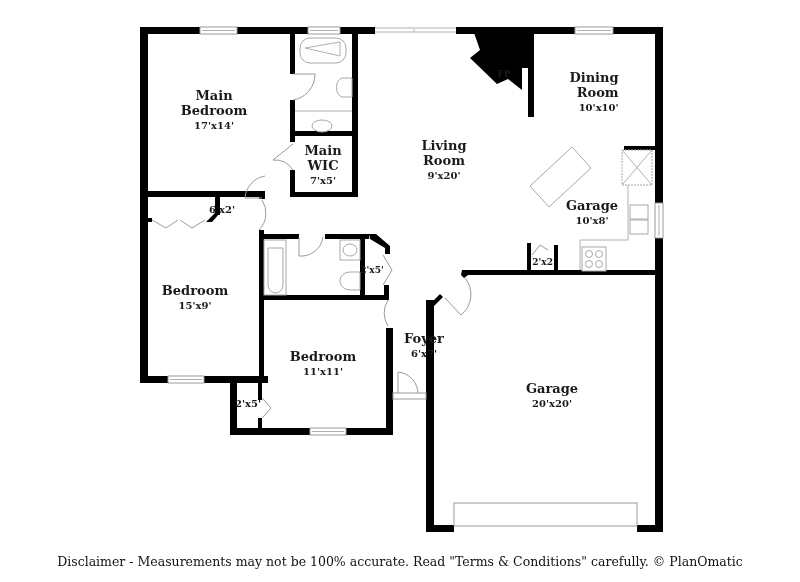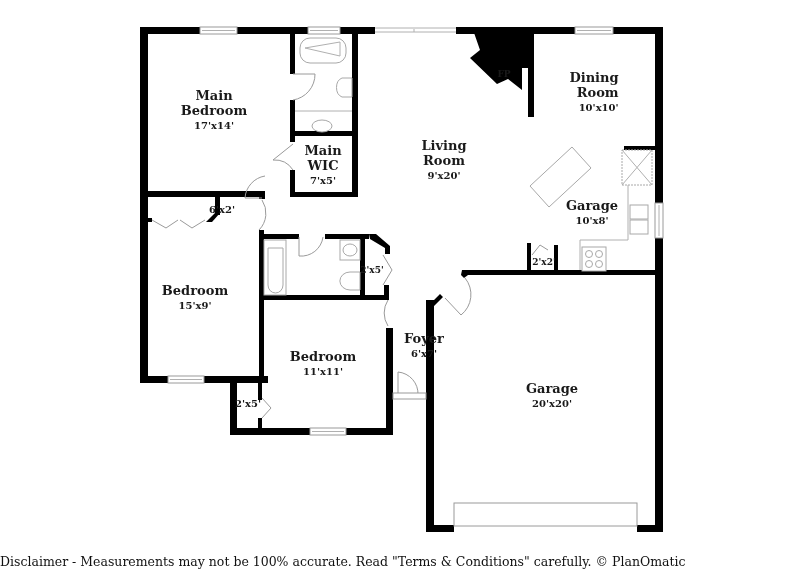--- a/index.html
+++ b/index.html
@@ -7,21 +7,21 @@
   #plan { position: absolute; left: 0; top: 0; width: 800px; height: 582px; }
   .wall { fill: #000000; }
   .thin { fill: none; stroke: #b0b0b0; stroke-width: 1; }
   .fix { fill: #ffffff; stroke: #a8a8a8; stroke-width: 1; }
   .door { fill: none; stroke: #9a9a9a; stroke-width: 1; }
   .win { fill: #ffffff; stroke: #9a9a9a; stroke-width: 1; }
   .label { position: absolute; text-align: center; color: #1a1a1a; font-weight: bold; line-height: 15px; font-size: 13px; transform: translateX(-50%); white-space: nowrap; }
   .label .dim { font-weight: bold; display: block; font-size: 10px; }
   .label.small { font-size: 10px; line-height: 11px; }
   .label.tiny { font-size: 9px; line-height: 10px; }
-  #disclaimer { position: absolute; left: 0; width: 800px; top: 554px; font-family: "DejaVu Serif", "Liberation Serif", serif; font-size: 12.5px; color: #111; }
+  #disclaimer { position: absolute; left: 0; width: 800px; top: 554px; text-align: center; font-family: "DejaVu Serif", "Liberation Serif", serif; font-size: 12.5px; color: #111; }
 </style>
 </head>
 <body>
 
 <svg id="plan" viewBox="0 0 800 582" xmlns="http://www.w3.org/2000/svg">
 
   <g>
 
     <rect class="wall" x="140" y="27" width="235" height="7"></rect>
 

